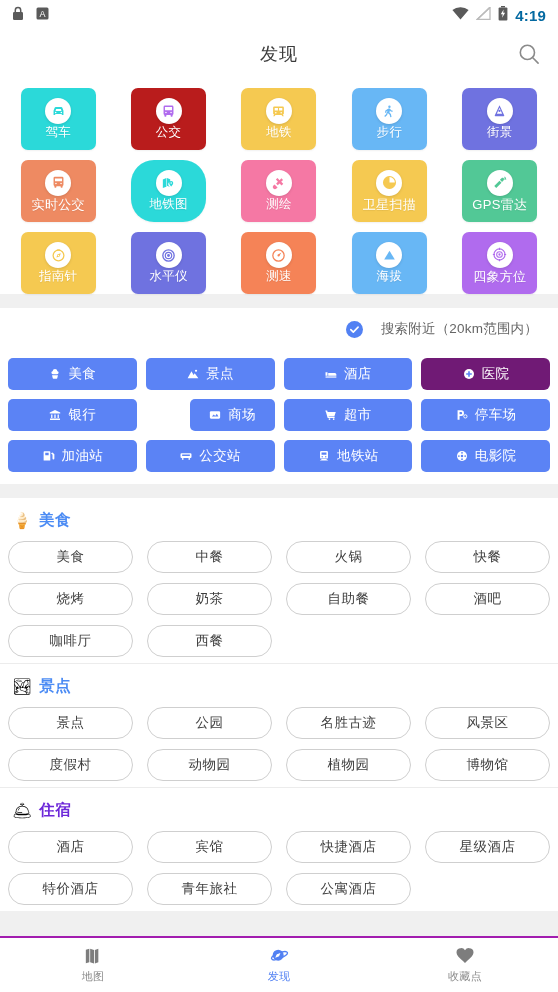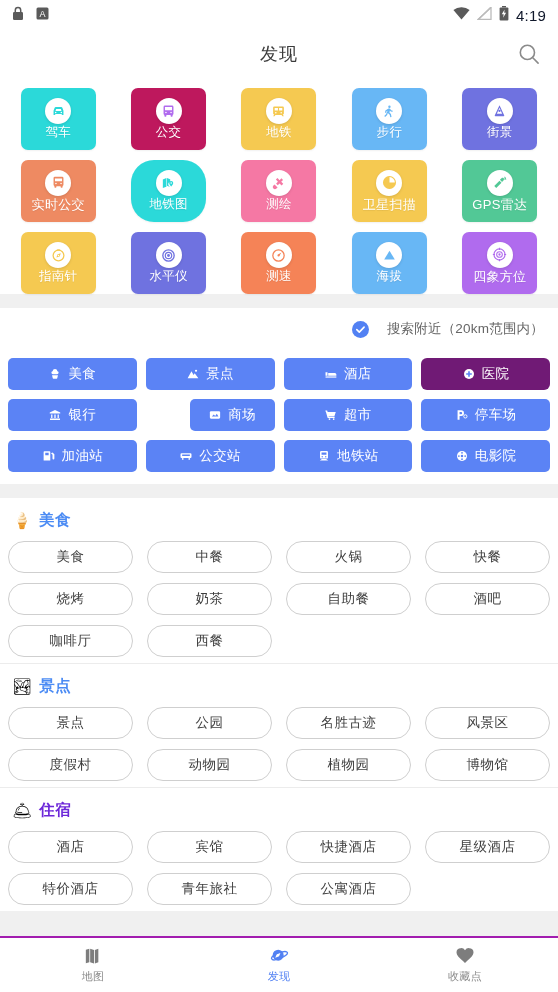--- a/index.html
+++ b/index.html
@@ -13,21 +13,21 @@
 
   
   .statusbar {
     height: 30px; flex: 0 0 30px;
     background: #ffffff;
     display: flex; align-items: center;
     padding: 0 12px;
   }
   .sb-left { display: flex; align-items: center; gap: 12px; }
   .sb-right { margin-left: auto; display: flex; align-items: center; gap: 7px; }
-  .sb-time { font-size: 15px; color: #0f172a; font-weight: 400; letter-spacing: .2px; }
+  .sb-time { font-size: 15px; color: #0369a1; font-weight: 700; letter-spacing: .2px; }
   .sb-ic { display:block; }
 
   
   .header {
     flex: 0 0 48px; height: 48px;
     background: #ffffff;
     display: flex; align-items: center; justify-content: center;
     position: relative;
   }
   .header-title { font-size: 18px; color: #3b3b3b; letter-spacing: 1px; }
@@ -72,21 +72,21 @@
   }
   .tile-lb.small { font-size: 13px; }
 
   .gap { height: 14px; background: #f0f0f0; }
 
   
   .nearby-row {
     background: #ffffff;
     height: 42px;
     display: flex; align-items: center; justify-content: flex-end;
-    padding: 0 14px;
+    padding: 0 20px;
     gap: 18px;
   }
   .chk {
     width: 17px; height: 17px; border-radius: 50%;
     background: #5281f3;
     display: flex; align-items: center; justify-content: center;
     cursor: pointer; flex: 0 0 17px;
   }
   .nearby-lb { font-size: 13.5px; color: #666; letter-spacing: .2px; }
 
@@ -195,21 +195,21 @@
     <div class="panel">
       <div class="tiles" id="tiles">
           <div class="tile" style="background: rgb(43, 217, 217);">
             <span class="tile-ic">
               <svg width="17" height="17" viewBox="0 0 24 24">
                 <path fill="#2bd9d9" d="M5 11l1.4-4A2 2 0 018.3 5.6h7.4A2 2 0 0117.6 7L19 11v6h-2.4v-1.6H7.4V17H5zm2.8.4h8.4l-.9-3H8.7zM8 14.6a1.1 1.1 0 100-2.2 1.1 1.1 0 000 2.2zm8 0a1.1 1.1 0 100-2.2 1.1 1.1 0 000 2.2z"></path>
               </svg>
             </span>
             <span class="tile-lb">驾车</span>
           </div>
-          <div class="tile" style="background: #be185d;">
+          <div class="tile" style="background: #b91c1c;">
             <span class="tile-ic">
               <svg width="17" height="17" viewBox="0 0 24 24">
                 <path fill="#b06bee" d="M7 3.5h10a2 2 0 012 2v9.6a2 2 0 01-1.2 1.8v1.4a1 1 0 01-1 1h-.8a1 1 0 01-1-1v-1.2H9v1.2a1 1 0 01-1 1h-.8a1 1 0 01-1-1v-1.4A2 2 0 015 15.1V5.5a2 2 0 012-2zm0 2.3v4.4h10V5.8zm1.4 8.6a1.1 1.1 0 100-2.2 1.1 1.1 0 000 2.2zm7.2 0a1.1 1.1 0 100-2.2 1.1 1.1 0 000 2.2z"></path>
               </svg>
             </span>
             <span class="tile-lb">公交</span>
           </div>
           <div class="tile" style="background: rgb(245, 201, 81);">
             <span class="tile-ic">
               <svg width="17" height="17" viewBox="0 0 24 24">

